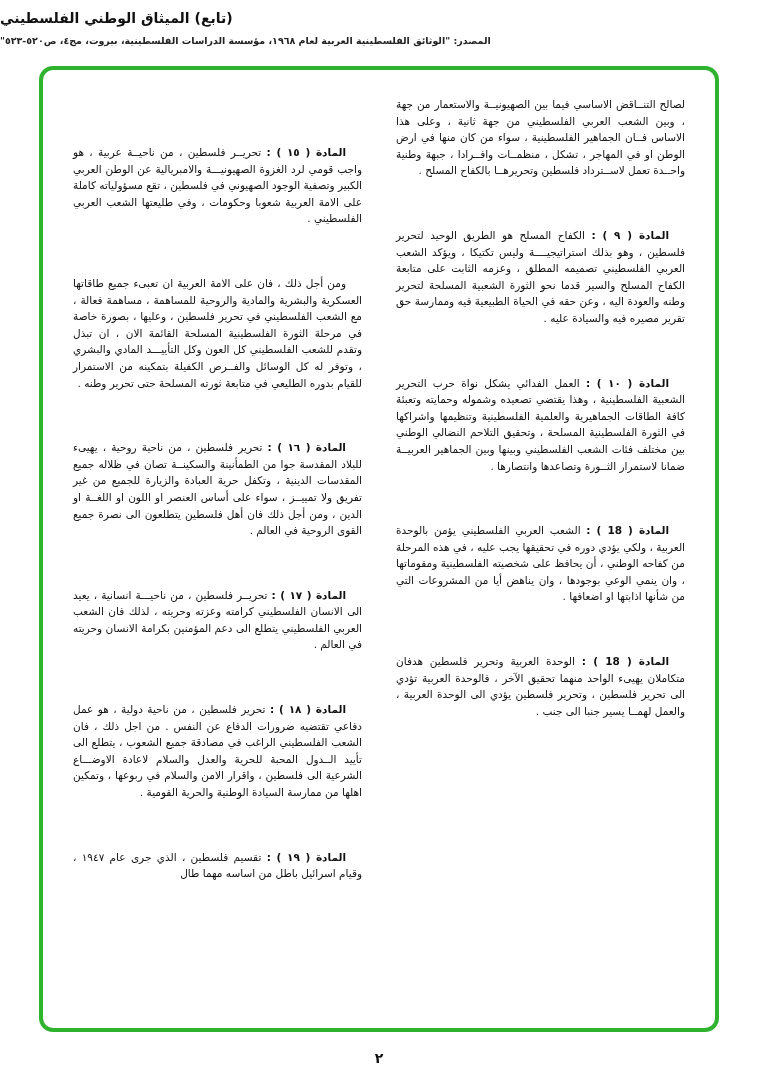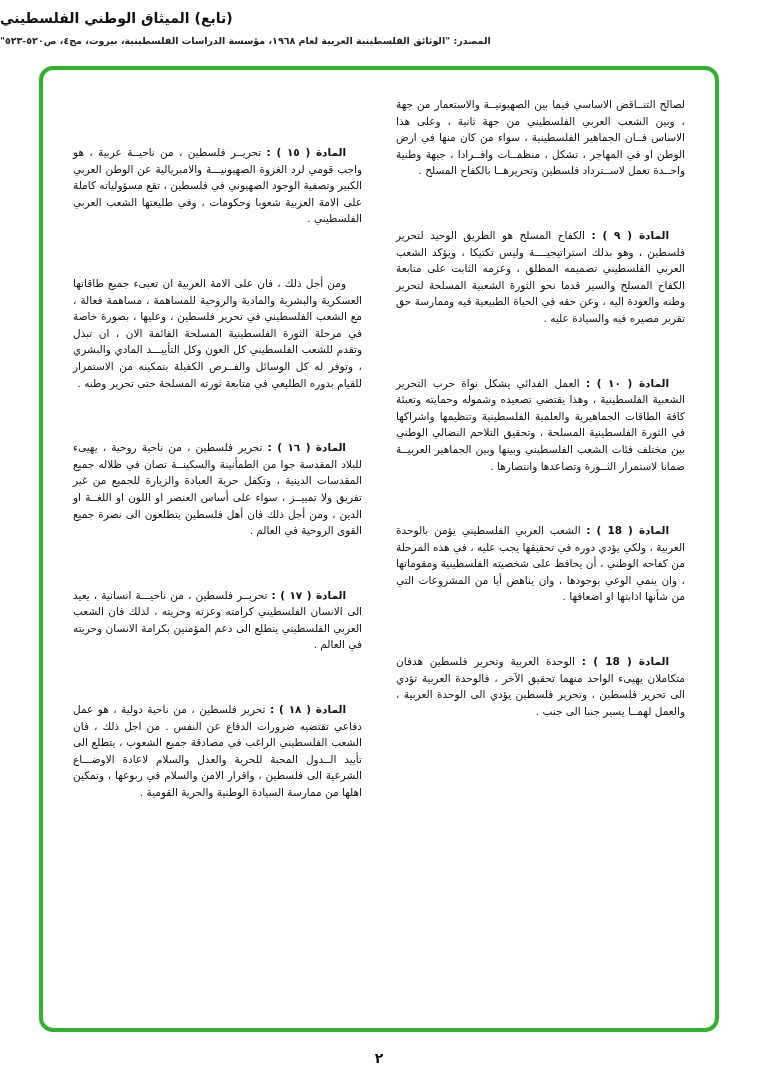--- a/index.html
+++ b/index.html
@@ -91,20 +91,21 @@
         <p class="para indent"><span class="article-label">المادة ( 18 ) :</span> <span>الشعب العربي الفلسطيني يؤمن بالوحدة العربية ، ولكي يؤدي دوره في تحقيقها يجب عليه ، في هذه المرحلة من كفاحه الوطني ، أن يحافظ على شخصيته الفلسطينية ومقوماتها ، وان ينمي الوعي بوجودها ، وان يناهض أيا من المشروعات التي من شأنها اذابتها او اضعافها .</span></p>
         <p class="para indent"><span class="article-label">المادة ( 18 ) :</span> <span>الوحدة العربية وتحرير فلسطين هدفان متكاملان يهيىء الواحد منهما تحقيق الآخر ، فالوحدة العربية تؤدي الى تحرير فلسطين ، وتحرير فلسطين يؤدي الى الوحدة العربية ، والعمل لهمــا يسير جنبا الى جنب .</span></p>
       </div>
 
       <div class="col">
         <p class="para indent"><span class="article-label">المادة ( ١٥ ) :</span> <span>تحريــر فلسطين ، من ناحيــة عربية ، هو واجب قومي لرد الغزوة الصهيونيـــة والامبريالية عن الوطن العربي الكبير وتصفية الوجود الصهيوني في فلسطين ، تقع مسؤولياته كاملة على الامة العربية شعوبا وحكومات ، وفي طليعتها الشعب العربي الفلسطيني .</span></p>
         <p class="para indent"><span>ومن أجل ذلك ، فان على الامة العربية ان تعبىء جميع طاقاتها العسكرية والبشرية والمادية والروحية للمساهمة ، مساهمة فعالة ، مع الشعب الفلسطيني في تحرير فلسطين ، وعليها ، بصورة خاصة في مرحلة الثورة الفلسطينية المسلحة القائمة الان ، ان تبذل وتقدم للشعب الفلسطيني كل العون وكل التأييـــد المادي والبشري ، وتوفر له كل الوسائل والفــرص الكفيلة بتمكينه من الاستمرار للقيام بدوره الطليعي في متابعة ثورته المسلحة حتى تحرير وطنه .</span></p>
         <p class="para indent"><span class="article-label">المادة ( ١٦ ) :</span> <span>تحرير فلسطين ، من ناحية روحية ، يهيىء للبلاد المقدسة جوا من الطمأنينة والسكينــة تصان في ظلاله جميع المقدسات الدينية ، وتكفل حرية العبادة والزيارة للجميع من غير تفريق ولا تمييــز ، سواء على أساس العنصر او اللون او اللغــة او الدين ، ومن أجل ذلك فان أهل فلسطين يتطلعون الى نصرة جميع القوى الروحية في العالم .</span></p>
         <p class="para indent"><span class="article-label">المادة ( ١٧ ) :</span> <span>تحريــر فلسطين ، من ناحيـــة انسانية ، يعيد الى الانسان الفلسطيني كرامته وعزته وحريته ، لذلك فان الشعب العربي الفلسطيني يتطلع الى دعم المؤمنين بكرامة الانسان وحريته في العالم .</span></p>
         <p class="para indent"><span class="article-label">المادة ( ١٨ ) :</span> <span>تحرير فلسطين ، من ناحية دولية ، هو عمل دفاعي تقتضيه ضرورات الدفاع عن النفس . من اجل ذلك ، فان الشعب الفلسطيني الراغب في مصادقة جميع الشعوب ، يتطلع الى تأييد الــدول المحبة للحرية والعدل والسلام لاعادة الاوضـــاع الشرعية الى فلسطين ، واقرار الامن والسلام في ربوعها ، وتمكين اهلها من ممارسة السيادة الوطنية والحرية القومية .</span></p>
+        <p class="para indent"><span class="article-label">المادة ( ١٩ ) :</span> <span>تقسيم فلسطين ، الذي جرى عام ١٩٤٧ ، وقيام اسرائيل باطل من اساسه مهما طال</span></p>
       </div>
 
     </div>
   </div>
 
   <div class="page-num">٢</div>
 
 </div>
 
 </body></html>

